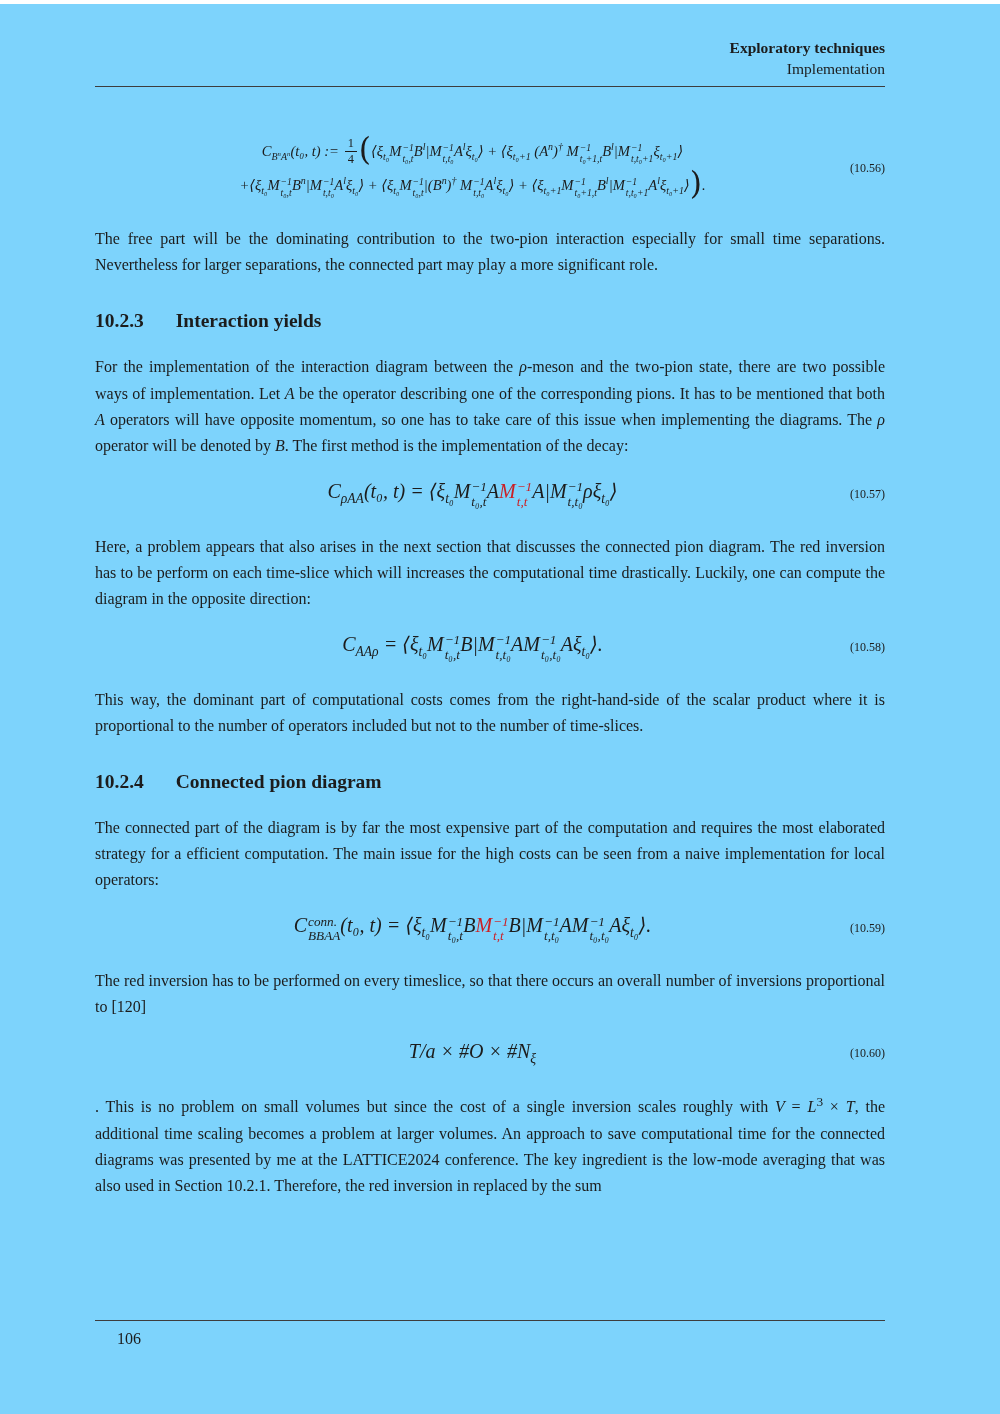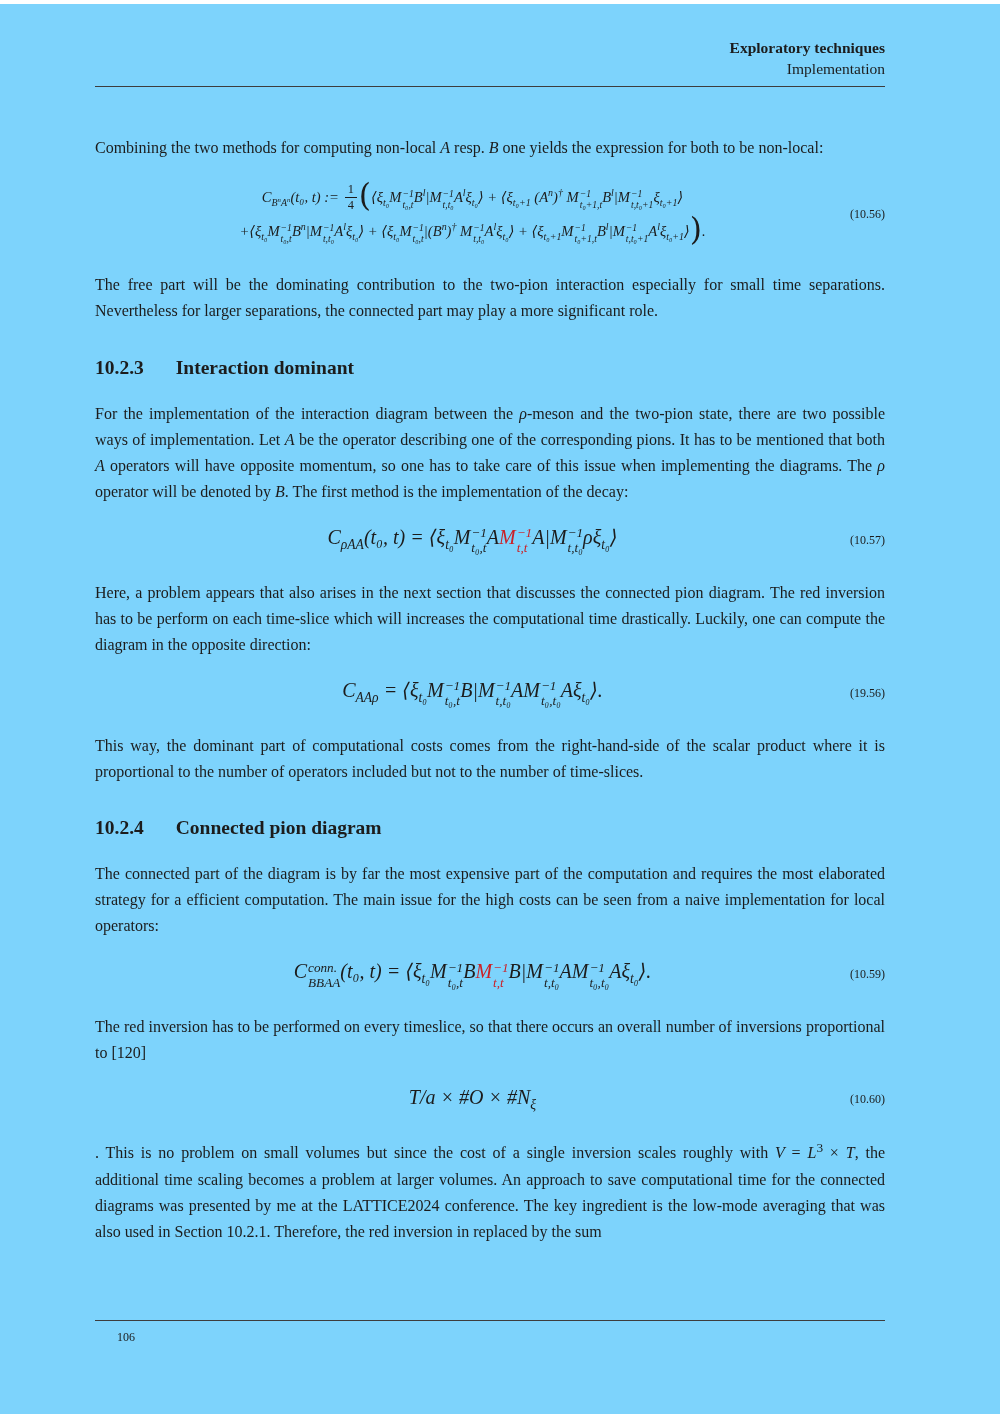--- a/index.html
+++ b/index.html
@@ -75,66 +75,65 @@
     line-height: 1.15;
     margin: 0 2px;
     font-style: normal;
   }
   .frac span { display: block; padding: 0 3px; }
   .frac .num { border-bottom: 1px solid var(--ink); }
 
   
   .pagefooter { position: absolute; left: 95px; right: 115px; top: 1316px; }
   .f-rule { border-top: 1px solid var(--rule); height: 0; }
-  .f-page { margin-top: 9px; padding-left: 22px; font-size: 12px; }
+  .f-page { margin-top: 9px; padding-left: 22px; font-size: 16px; }
 </style>
 </head>
 <body>
 
 <div class="page">
 
   <header class="pagehdr">
     <div class="hdr-text">
       <div class="hdr-title">Exploratory techniques</div>
       <div class="hdr-sub">Implementation</div>
     </div>
     <div class="rule"></div>
   </header>
 
   <main>
 
-    <p class="para">Combining the two methods for computing non-local <i>A</i> resp. <i>B</i> one yields the expression for both to be non-local:</p>
 
     <div class="eqrow eq-small">
       <div class="eqbody eq">
         <div class="eqline">C<sub>B<sup>n</sup>A<sup>n</sup></sub>(t₀, t) := <span class="frac"><span class="num">1</span><span>4</span></span><span class="bigp">(</span>⟨ξ<sub>t₀</sub>M<span class="ss"><span>−1</span><span>t₀,t</span></span>B<sup>l</sup>|M<span class="ss"><span>−1</span><span>t,t₀</span></span>A<sup>l</sup>ξ<sub>t₀</sub>⟩ + ⟨ξ<sub>t₀+1</sub> (A<sup>n</sup>)<sup>†</sup> M<span class="ss"><span>−1</span><span>t₀+1,t</span></span>B<sup>l</sup>|M<span class="ss"><span>−1</span><span>t,t₀+1</span></span>ξ<sub>t₀+1</sub>⟩</div>
         <div class="eqline">+⟨ξ<sub>t₀</sub>M<span class="ss"><span>−1</span><span>t₀,t</span></span>B<sup>n</sup>|M<span class="ss"><span>−1</span><span>t,t₀</span></span>A<sup>l</sup>ξ<sub>t₀</sub>⟩ + ⟨ξ<sub>t₀</sub>M<span class="ss"><span>−1</span><span>t₀,t</span></span>|(B<sup>n</sup>)<sup>†</sup> M<span class="ss"><span>−1</span><span>t,t₀</span></span>A<sup>l</sup>ξ<sub>t₀</sub>⟩ + ⟨ξ<sub>t₀+1</sub>M<span class="ss"><span>−1</span><span>t₀+1,t</span></span>B<sup>l</sup>|M<span class="ss"><span>−1</span><span>t,t₀+1</span></span>A<sup>l</sup>ξ<sub>t₀+1</sub>⟩<span class="bigp">)</span>.</div>
       </div>
       <div class="eqnum">(10.56)</div>
     </div>
 
     <p class="para">The free part will be the dominating contribution to the two-pion interaction especially for small time separations. Nevertheless for larger separations, the connected part may play a more significant role.</p>
 
     <h2 class="sechead">
       <span class="secnum">10.2.3</span>
-      <span class="sectitle">Interaction dominant</span>
+      <span class="sectitle">Interaction yields</span>
     </h2>
 
     <p class="para">For the implementation of the interaction diagram between the <i>ρ</i>-meson and the two-pion state, there are two possible ways of implementation. Let <i>A</i> be the operator describing one of the corresponding pions. It has to be mentioned that both <i>A</i> operators will have opposite momentum, so one has to take care of this issue when implementing the diagrams. The <i>ρ</i> operator will be denoted by <i>B</i>. The first method is the implementation of the decay:</p>
 
     <div class="eqrow">
       <div class="eqbody eq">C<sub>ρAA</sub>(t₀, t) = ⟨ξ<sub>t₀</sub>M<span class="ss"><span>−1</span><span>t₀,t</span></span>A<span class="red">M<span class="ss"><span>−1</span><span>t,t</span></span></span>A|M<span class="ss"><span>−1</span><span>t,t₀</span></span>ρξ<sub>t₀</sub>⟩</div>
       <div class="eqnum">(10.57)</div>
     </div>
 
     <p class="para">Here, a problem appears that also arises in the next section that discusses the connected pion diagram. The red inversion has to be perform on each time-slice which will increases the computational time drastically. Luckily, one can compute the diagram in the opposite direction:</p>
 
     <div class="eqrow">
       <div class="eqbody eq">C<sub>AAρ</sub> = ⟨ξ<sub>t₀</sub>M<span class="ss"><span>−1</span><span>t₀,t</span></span>B|M<span class="ss"><span>−1</span><span>t,t₀</span></span>AM<span class="ss"><span>−1</span><span>t₀,t₀</span></span>Aξ<sub>t₀</sub>⟩.</div>
-      <div class="eqnum">(19.56)</div>
+      <div class="eqnum">(10.58)</div>
     </div>
 
     <p class="para">This way, the dominant part of computational costs comes from the right-hand-side of the scalar product where it is proportional to the number of operators included but not to the number of time-slices.</p>
 
     <h2 class="sechead">
       <span class="secnum">10.2.4</span>
       <span class="sectitle">Connected pion diagram</span>
     </h2>
 
     <p class="para">The connected part of the diagram is by far the most expensive part of the computation and requires the most elaborated strategy for a efficient computation. The main issue for the high costs can be seen from a naive implementation for local operators:</p>

